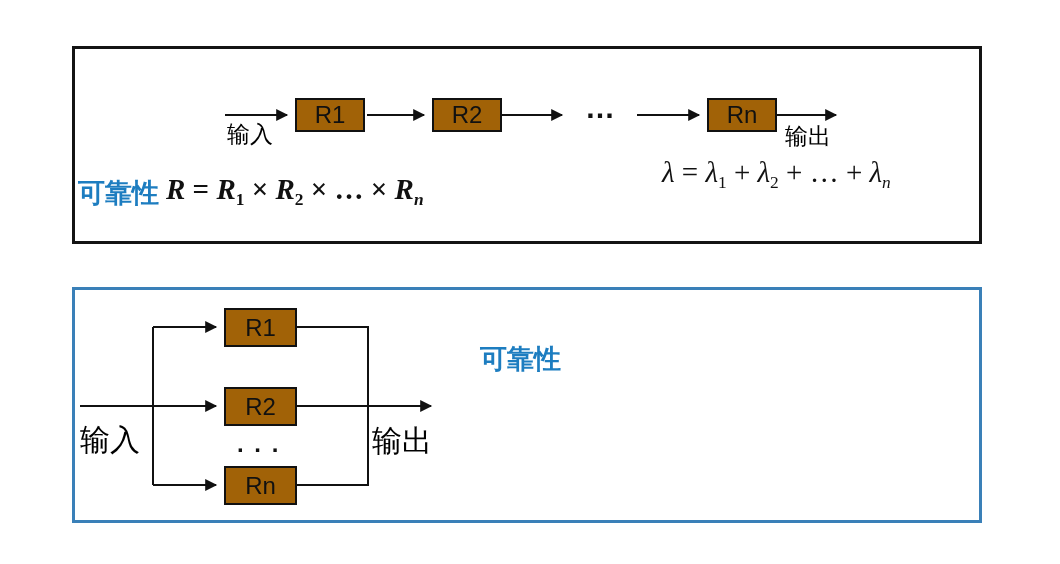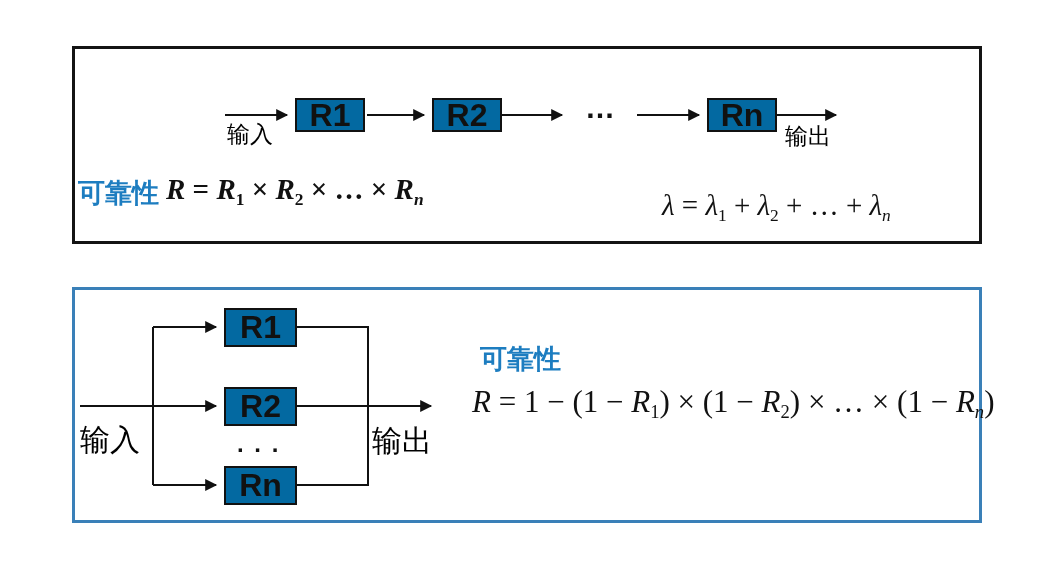--- a/index.html
+++ b/index.html
@@ -33,28 +33,27 @@
   }
   .wires {
     position: absolute;
     left: 0; top: 0;
     width: 1060px; height: 564px;
   }
   .wires line { stroke: #111111; stroke-width: 2; }
   .rbox {
     position: absolute;
     box-sizing: border-box;
-    background: #0369a1;
+    background: #a16207;
     border: 2px solid #111111;
     display: flex;
     align-items: center;
     justify-content: center;
-    font-size: 32px;
+    font-size: 24px;
     color: #111111;
-    font-weight: bold;
   }
   .lbl {
     position: absolute;
     white-space: nowrap;
     color: #000000;
   }
   .lbl-sm { font-size: 23px; }
   .lbl-lg { font-size: 30px; }
   .dots {
     position: absolute;
@@ -124,27 +123,26 @@
   <div class="rbox" style="left:432px; top:98px; width:70px; height:34px;">R2</div>
   <div class="rbox" style="left:707px; top:98px; width:70px; height:34px;">Rn</div>
 
   <span class="dots dots-series" style="left:585px; top:91px;">…</span>
 
   <span class="lbl lbl-sm" style="left:227px; top:119px;">输入</span>
   <span class="lbl lbl-sm" style="left:785px; top:121px;">输出</span>
 
   <span class="accent" style="left:78px; top:175px;">可靠性</span>
   <span class="formula f-top" style="left:166px; top:173px;font-weight:bold;"><span class="it">R</span><span> = </span><span class="it">R</span><sub>1</sub><span> × </span><span class="it">R</span><sub>2</sub><span> × … × </span><span class="it">R</span><sub class="it">n</sub></span>
-  <span class="formula f-top" style="left:662px; top:189px;"><span class="it">λ</span><span> = </span><span class="it">λ</span><sub>1</sub><span> + </span><span class="it">λ</span><sub>2</sub><span> + … + </span><span class="it">λ</span><sub class="it">n</sub></span>
+  <span class="formula f-top" style="left:662px; top:156px;"><span class="it">λ</span><span> = </span><span class="it">λ</span><sub>1</sub><span> + </span><span class="it">λ</span><sub>2</sub><span> + … + </span><span class="it">λ</span><sub class="it">n</sub></span>
 
   <div class="rbox" style="left:224px; top:308px; width:73px; height:39px;">R1</div>
   <div class="rbox" style="left:224px; top:387px; width:73px; height:39px;">R2</div>
   <div class="rbox" style="left:224px; top:466px; width:73px; height:39px;">Rn</div>
 
   <span class="dots dots-parallel" style="left:237px; top:430px;">. . .</span>
 
   <span class="lbl lbl-lg" style="left:80px; top:420px;">输入</span>
   <span class="lbl lbl-lg" style="left:372px; top:421px;">输出</span>
 
   <span class="accent" style="left:480px; top:341px;">可靠性</span>
-  <span class="formula f-bottom" style="left:472px; top:384px;"><span class="it">R</span><span> = 1 − (1 − </span><span class="it">R</span><sub>1</sub><span>) × (1 − </span><span class="it">R</span><sub>2</sub><span>) × … × (1 − </span><span class="it">R</span><sub class="it">n</sub><span>)</span></span>
 
 </div>
 
 </body></html>

